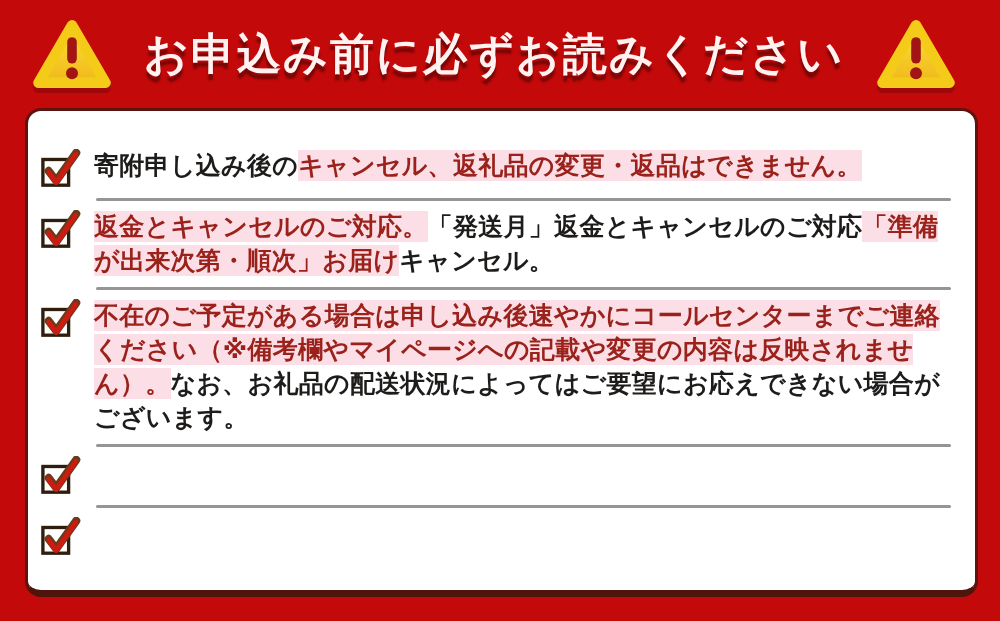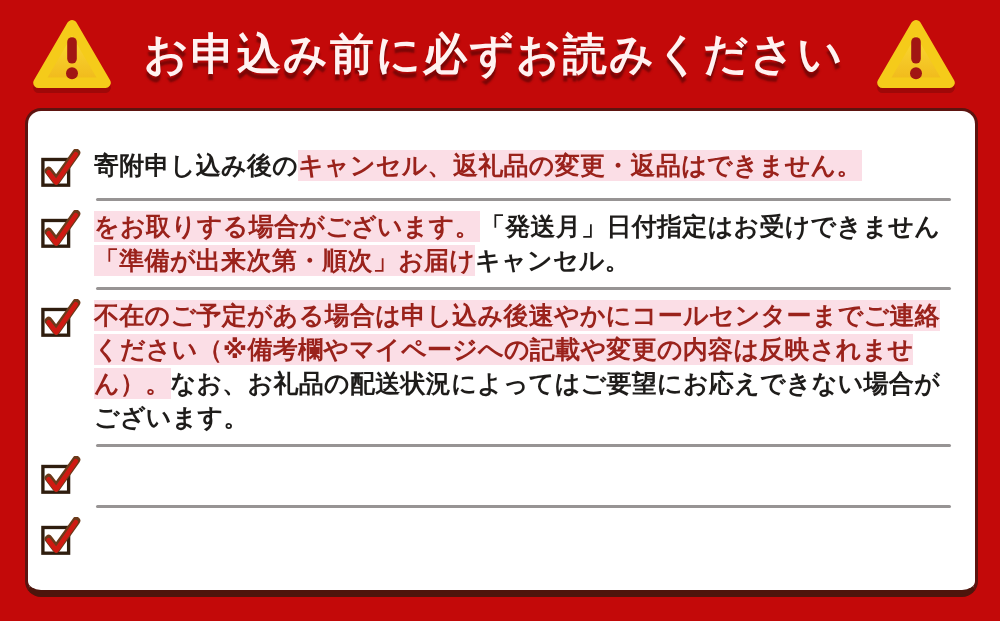--- a/index.html
+++ b/index.html
@@ -88,21 +88,21 @@
       <div class="txt"><span class="seg-plain">寄附申し込み後の</span><span class="seg-em">キャンセル、返礼品の変更・返品はできません。</span></div>
     </div>
     <div class="divider"></div>
 
     <div class="row">
       <svg class="cb" viewBox="0 0 44 42">
         <rect x="3" y="11" width="27" height="27" fill="#ffffff" stroke="#2f1d0e" stroke-width="3.5"></rect>
         <path d="M9 23 L17 33.5 L38 4" fill="none" stroke="#6b3a1a" stroke-width="8.5" stroke-linecap="round" stroke-linejoin="round"></path>
         <path d="M9 24.5 L17 35 L37.5 5.5" fill="none" stroke="#cf1a12" stroke-width="5" stroke-linecap="round" stroke-linejoin="round"></path>
       </svg>
-      <div class="txt"><span class="seg-em">をお取りする場合がございます。</span><span class="seg-plain">「発送月」日付指定はお受けできません</span><span class="seg-em">「準備が出来次第・順次」お届け</span><span class="seg-plain">キャンセル。</span></div>
+      <div class="txt"><span class="seg-em">返金とキャンセルのご対応。</span><span class="seg-plain">「発送月」返金とキャンセルのご対応</span><span class="seg-em">「準備が出来次第・順次」お届け</span><span class="seg-plain">キャンセル。</span></div>
     </div>
     <div class="divider"></div>
 
     <div class="row">
       <svg class="cb" viewBox="0 0 44 42">
         <rect x="3" y="11" width="27" height="27" fill="#ffffff" stroke="#2f1d0e" stroke-width="3.5"></rect>
         <path d="M9 23 L17 33.5 L38 4" fill="none" stroke="#6b3a1a" stroke-width="8.5" stroke-linecap="round" stroke-linejoin="round"></path>
         <path d="M9 24.5 L17 35 L37.5 5.5" fill="none" stroke="#cf1a12" stroke-width="5" stroke-linecap="round" stroke-linejoin="round"></path>
       </svg>
       <div class="txt"><span class="seg-em">不在のご予定がある場合は申し込み後速やかにコールセンターまでご連絡ください（※備考欄やマイページへの記載や変更の内容は反映されません）。</span><span class="seg-plain">なお、お礼品の配送状況によってはご要望にお応えできない場合がございます。</span></div>

